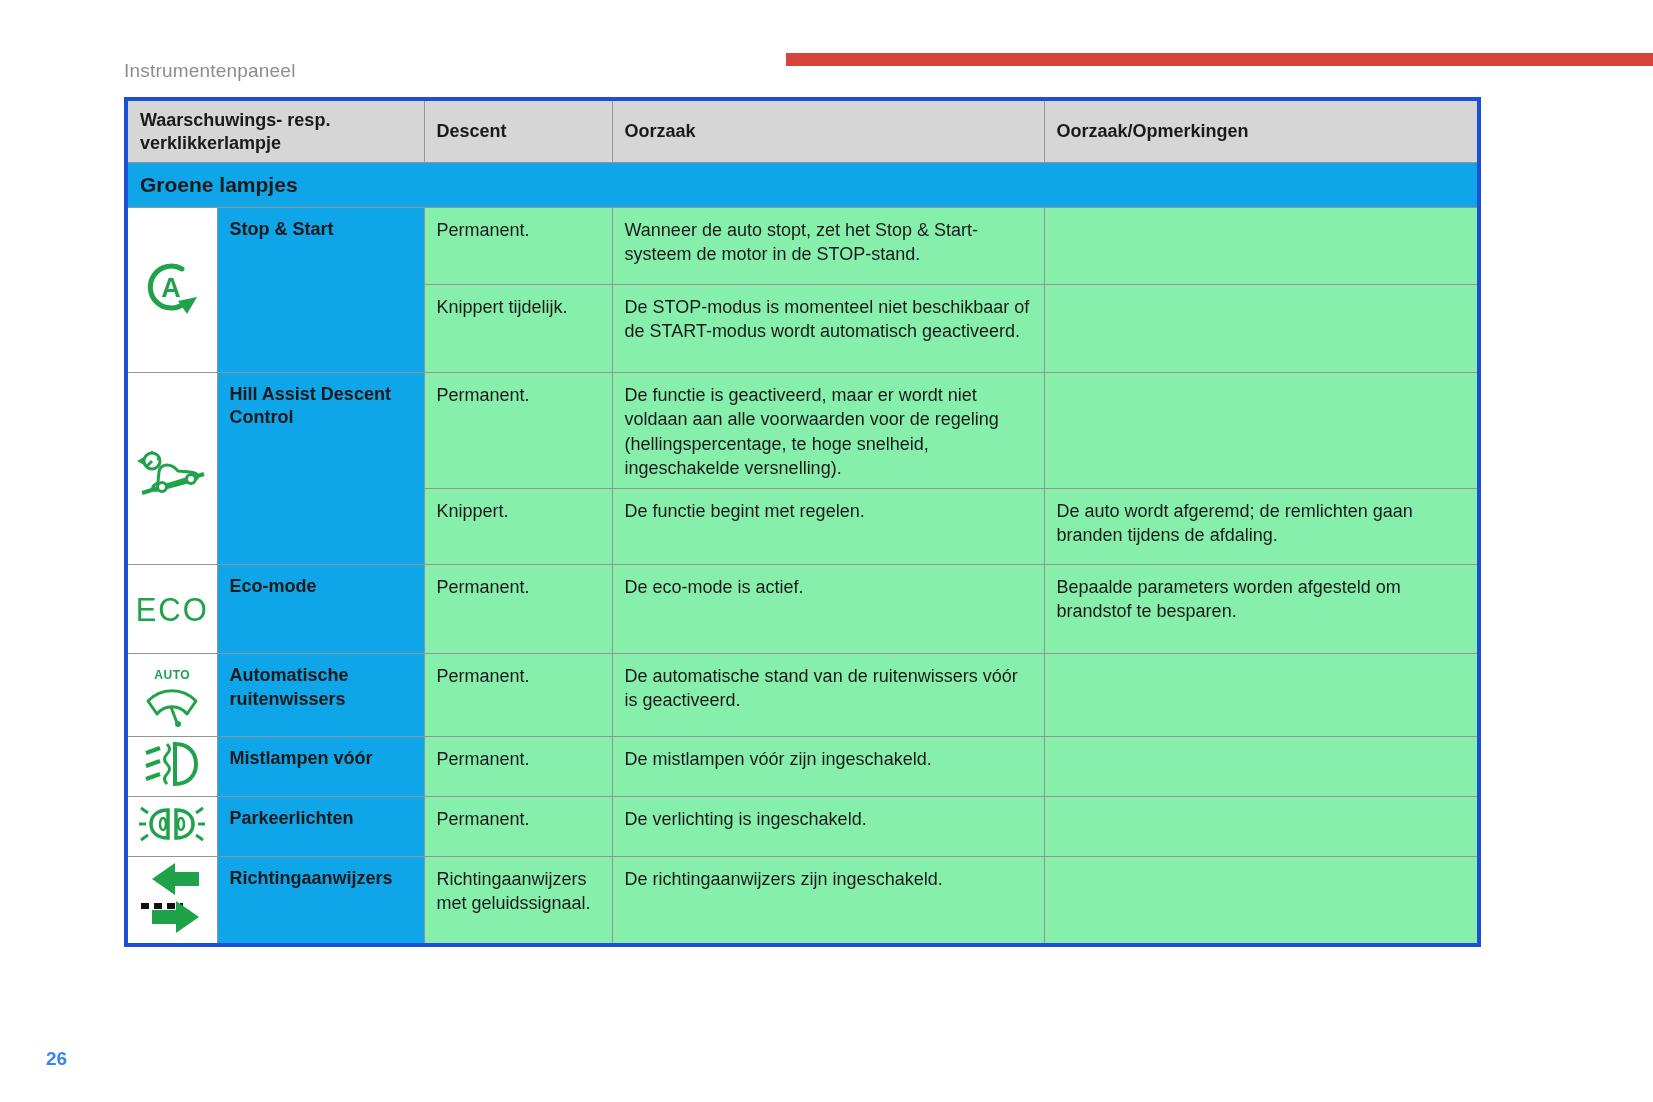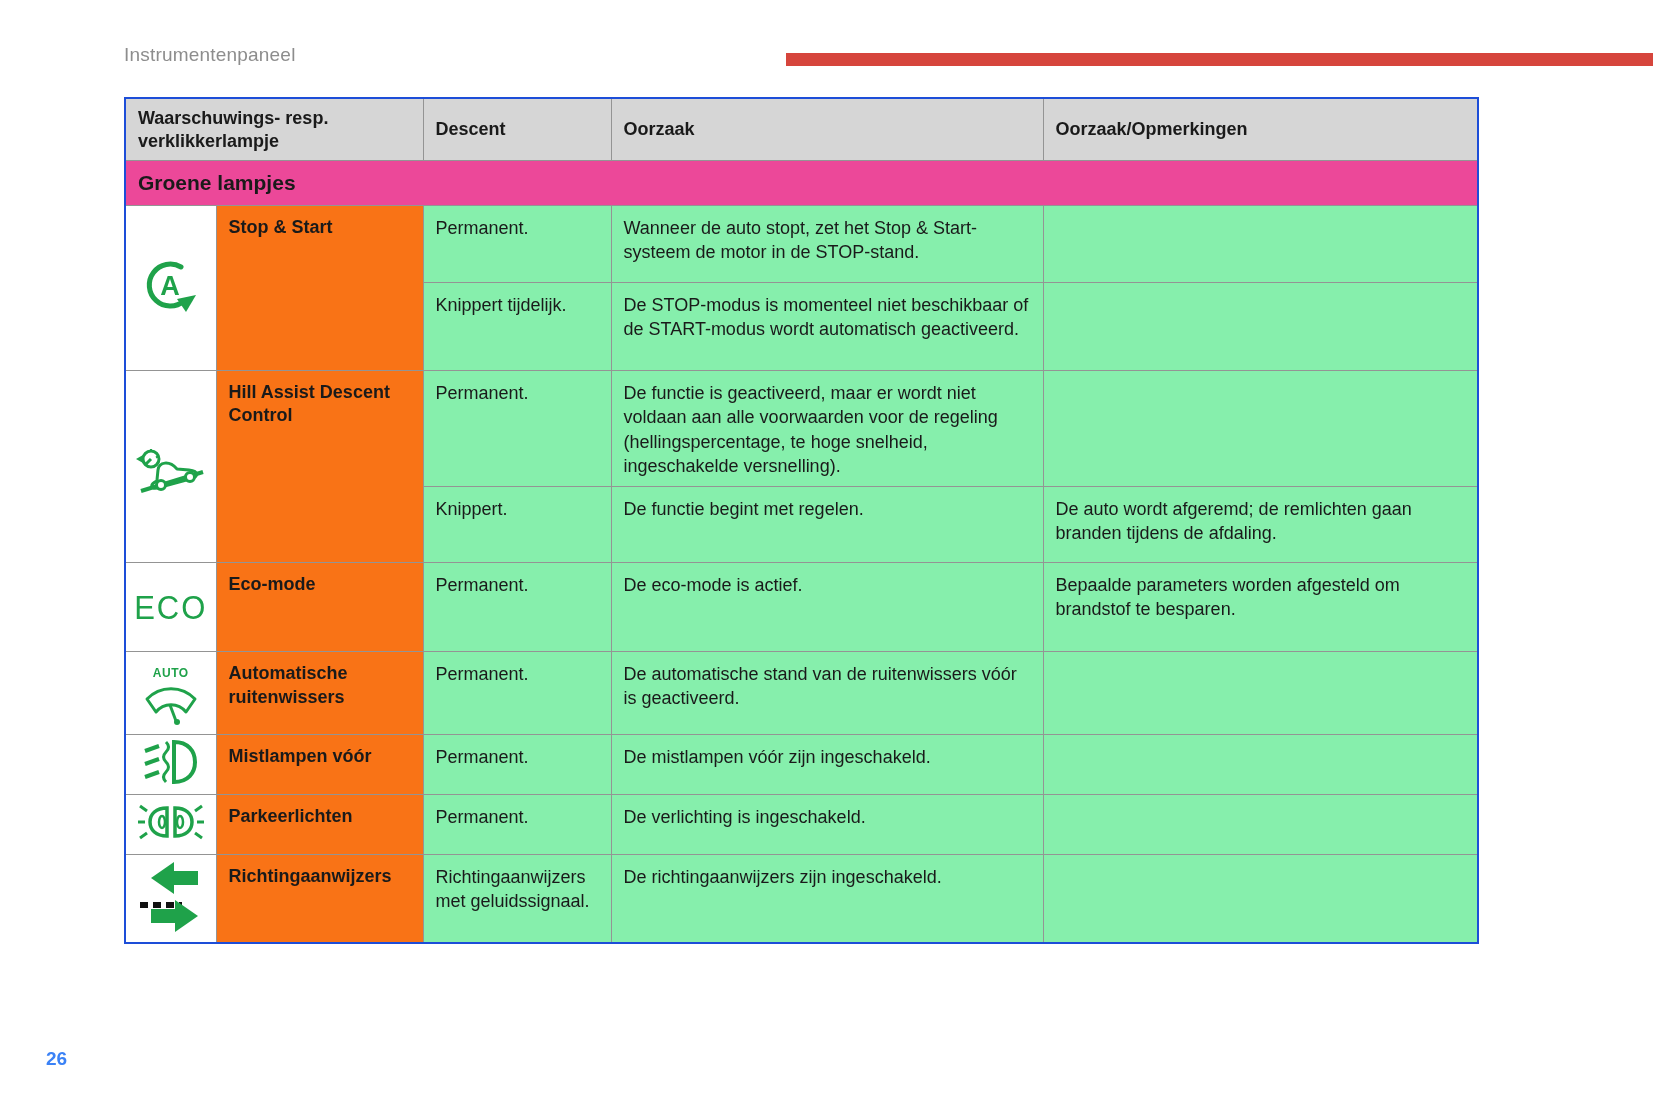--- a/index.html
+++ b/index.html
@@ -5,50 +5,50 @@
   * { margin: 0; padding: 0; box-sizing: border-box; }
   html, body { background: #ffffff; }
   body {
     width: 1653px; height: 1102px;
     position: relative;
     font-family: "Liberation Sans", "DejaVu Sans", sans-serif;
     color: #1a1a1a;
     overflow: hidden;
   }
   .page-title {
-    position: absolute; left: 124px; top: 44px;
+    position: absolute; left: 124px; top: 60px;
     font-size: 19px; color: #8d8d8d; letter-spacing: 0.2px;
   }
   .accent-bar {
     position: absolute; left: 786px; top: 53px; right: 0; height: 13px;
   }
   .page-number {
     position: absolute; left: 46px; top: 1048px;
     font-size: 19px; font-weight: bold; color: #3b82f6;
   }
   .lamp-table-wrap { position: absolute; left: 124px; top: 97px; }
   table.lamp-table {
     border-collapse: collapse; table-layout: fixed; width: 1353px;
-    border: 2px solid #1d4ed8;
+    border: 4px solid #1d4ed8;
     font-size: 18px;
   }
   table.lamp-table th, table.lamp-table td {
     border: 1px solid #949494;
   }
   thead th {
     background: #d6d6d6; text-align: left; vertical-align: middle;
     font-weight: bold; padding: 8px 12px; height: 53px; line-height: 1.25;
   }
   tr.section-row td {
-    background: #ec4899; font-weight: bold; font-size: 21px;
+    background: #0ea5e9; font-weight: bold; font-size: 21px;
     padding: 6px 12px; height: 45px; vertical-align: middle;
   }
   td.icon-cell { background: #ffffff; text-align: center; vertical-align: middle; }
   td.label-cell {
-    background: #f97316; font-weight: bold; vertical-align: top;
+    background: #0ea5e9; font-weight: bold; vertical-align: top;
     padding: 10px 10px 8px 12px; line-height: 1.3;
   }
   td.status-cell, td.cause-cell, td.action-cell {
     background: #86efac; vertical-align: top;
     padding: 10px 12px 8px 12px; line-height: 1.35;
   }
   .ind-icon { display: inline-block; line-height: 0; }
   .eco-text {
     font-size: 31px; letter-spacing: 2px; line-height: 1;
     font-weight: 500; display: inline-block; transform: scaleY(1.05);

